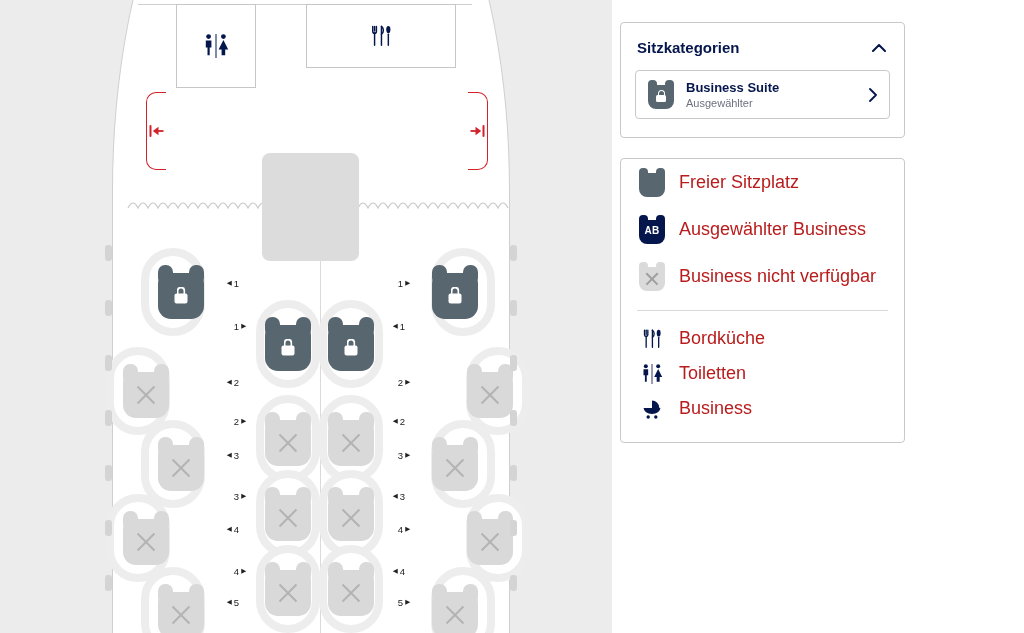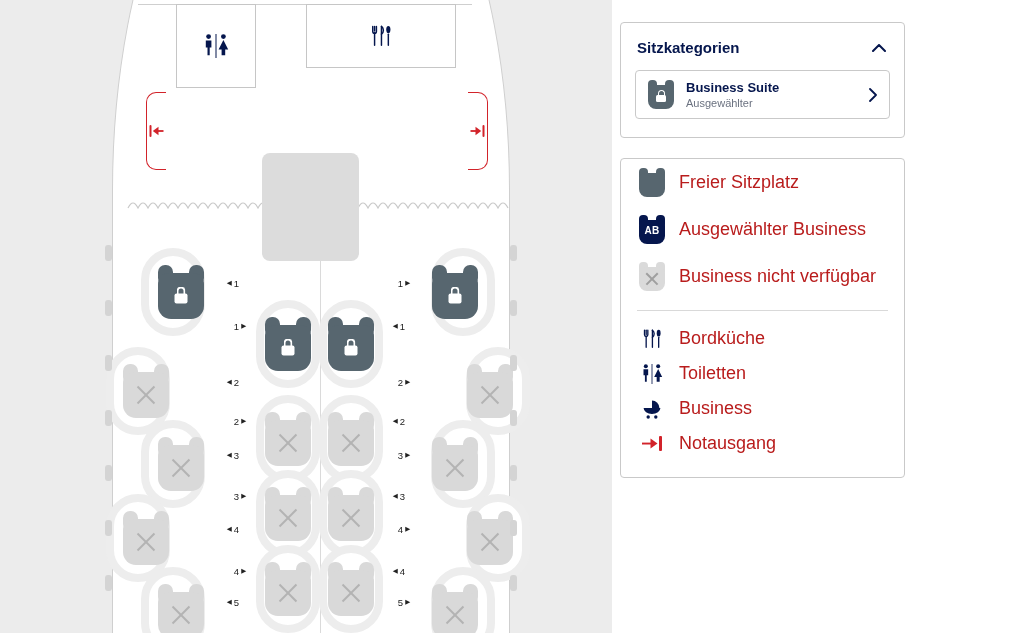--- a/index.html
+++ b/index.html
@@ -466,26 +466,16 @@
           <span class="icon-col">
             <svg width="20" height="20" viewBox="0 0 20 20" fill="#05164d">
               <path d="M10 9 V1.6 A7.4 7.4 0 0 1 17.4 9 Z"></path>
               <path d="M1.6 9 h16.8 a8.4 6 0 0 1 -16.8 0 z"></path>
               <circle cx="6.2" cy="18" r="1.7"></circle>
                 <circle cx="13.8" cy="18" r="1.7"></circle>
             </svg>
           </span>
           <span class="legend-label">Business</span>
         </li>
-        <li class="legend-row">
-          <span class="icon-col">
-            <svg width="20" height="15" viewBox="0 0 20 15" fill="#d2232a">
-              <rect x="17" y="0" width="3" height="15" rx="1"></rect>
-              <rect x="0" y="6.6" width="9.5" height="1.9"></rect>
-              <polygon points="8.5,2.5 15.5,7.5 8.5,12.5"></polygon>
-            </svg>
-          </span>
-          <span class="legend-label">Notausgang</span>
-        </li>
       </ul>
     </section>
   </aside>
 </div>
 
 </body></html>

